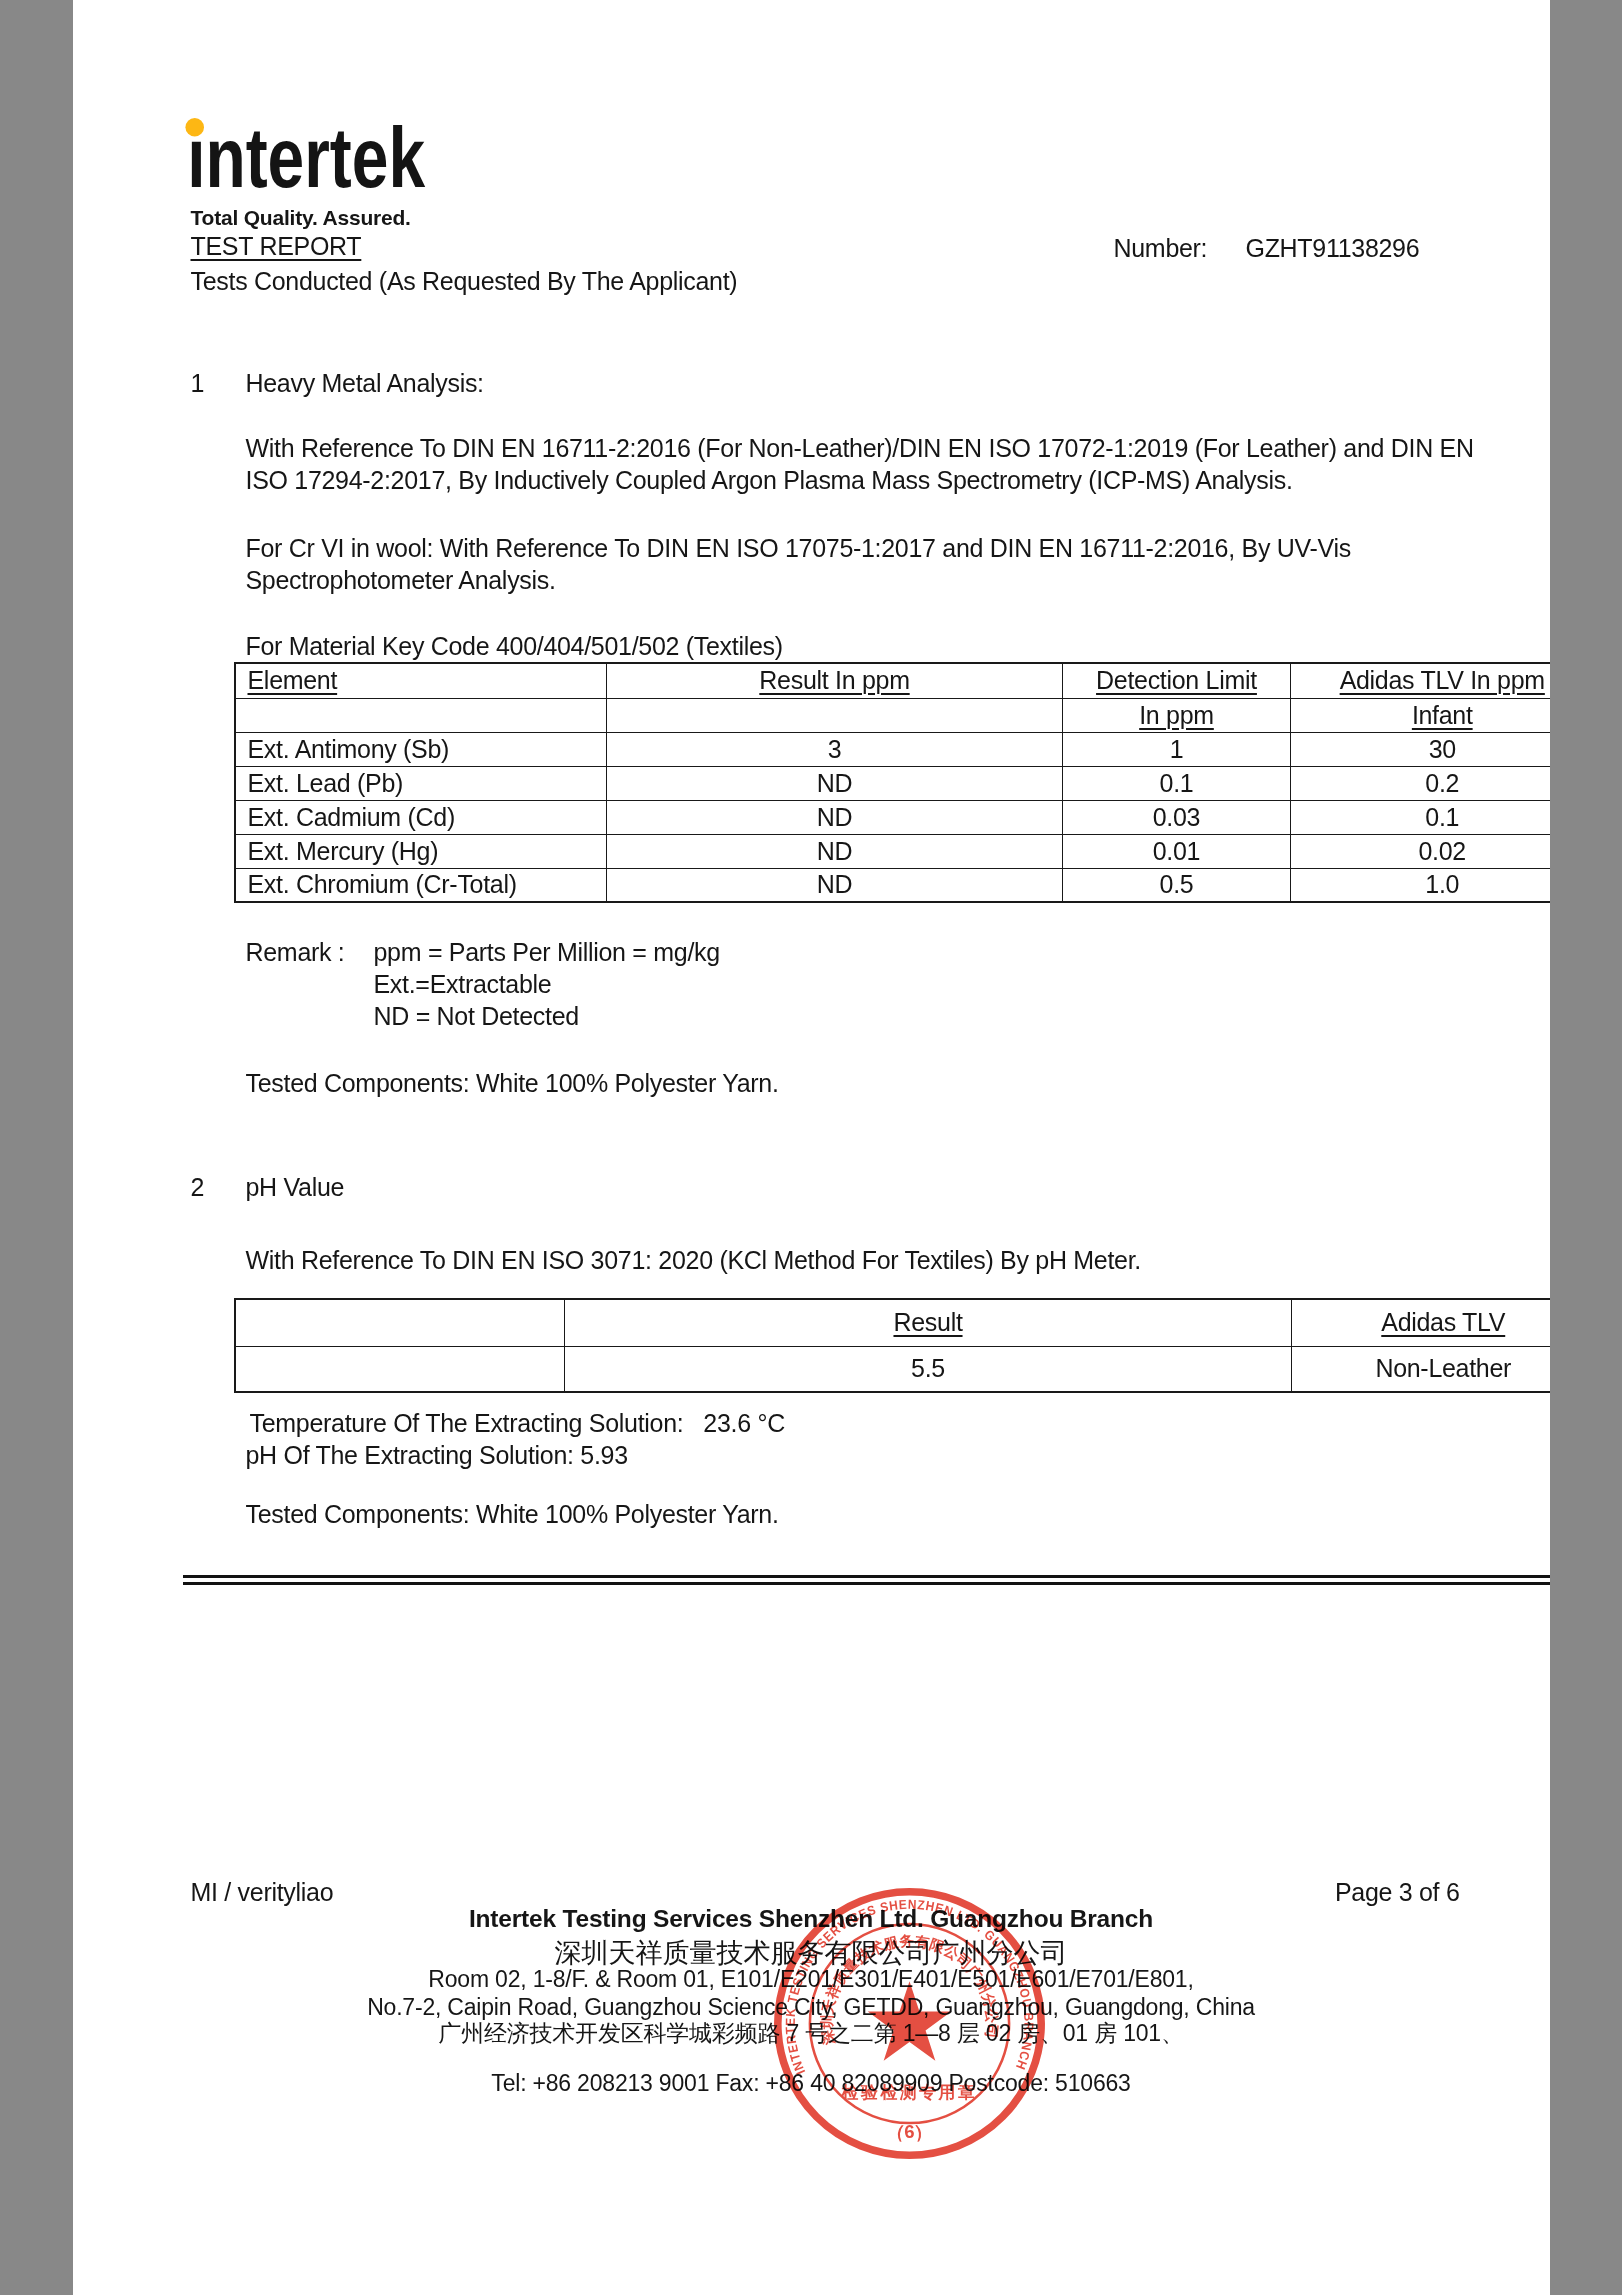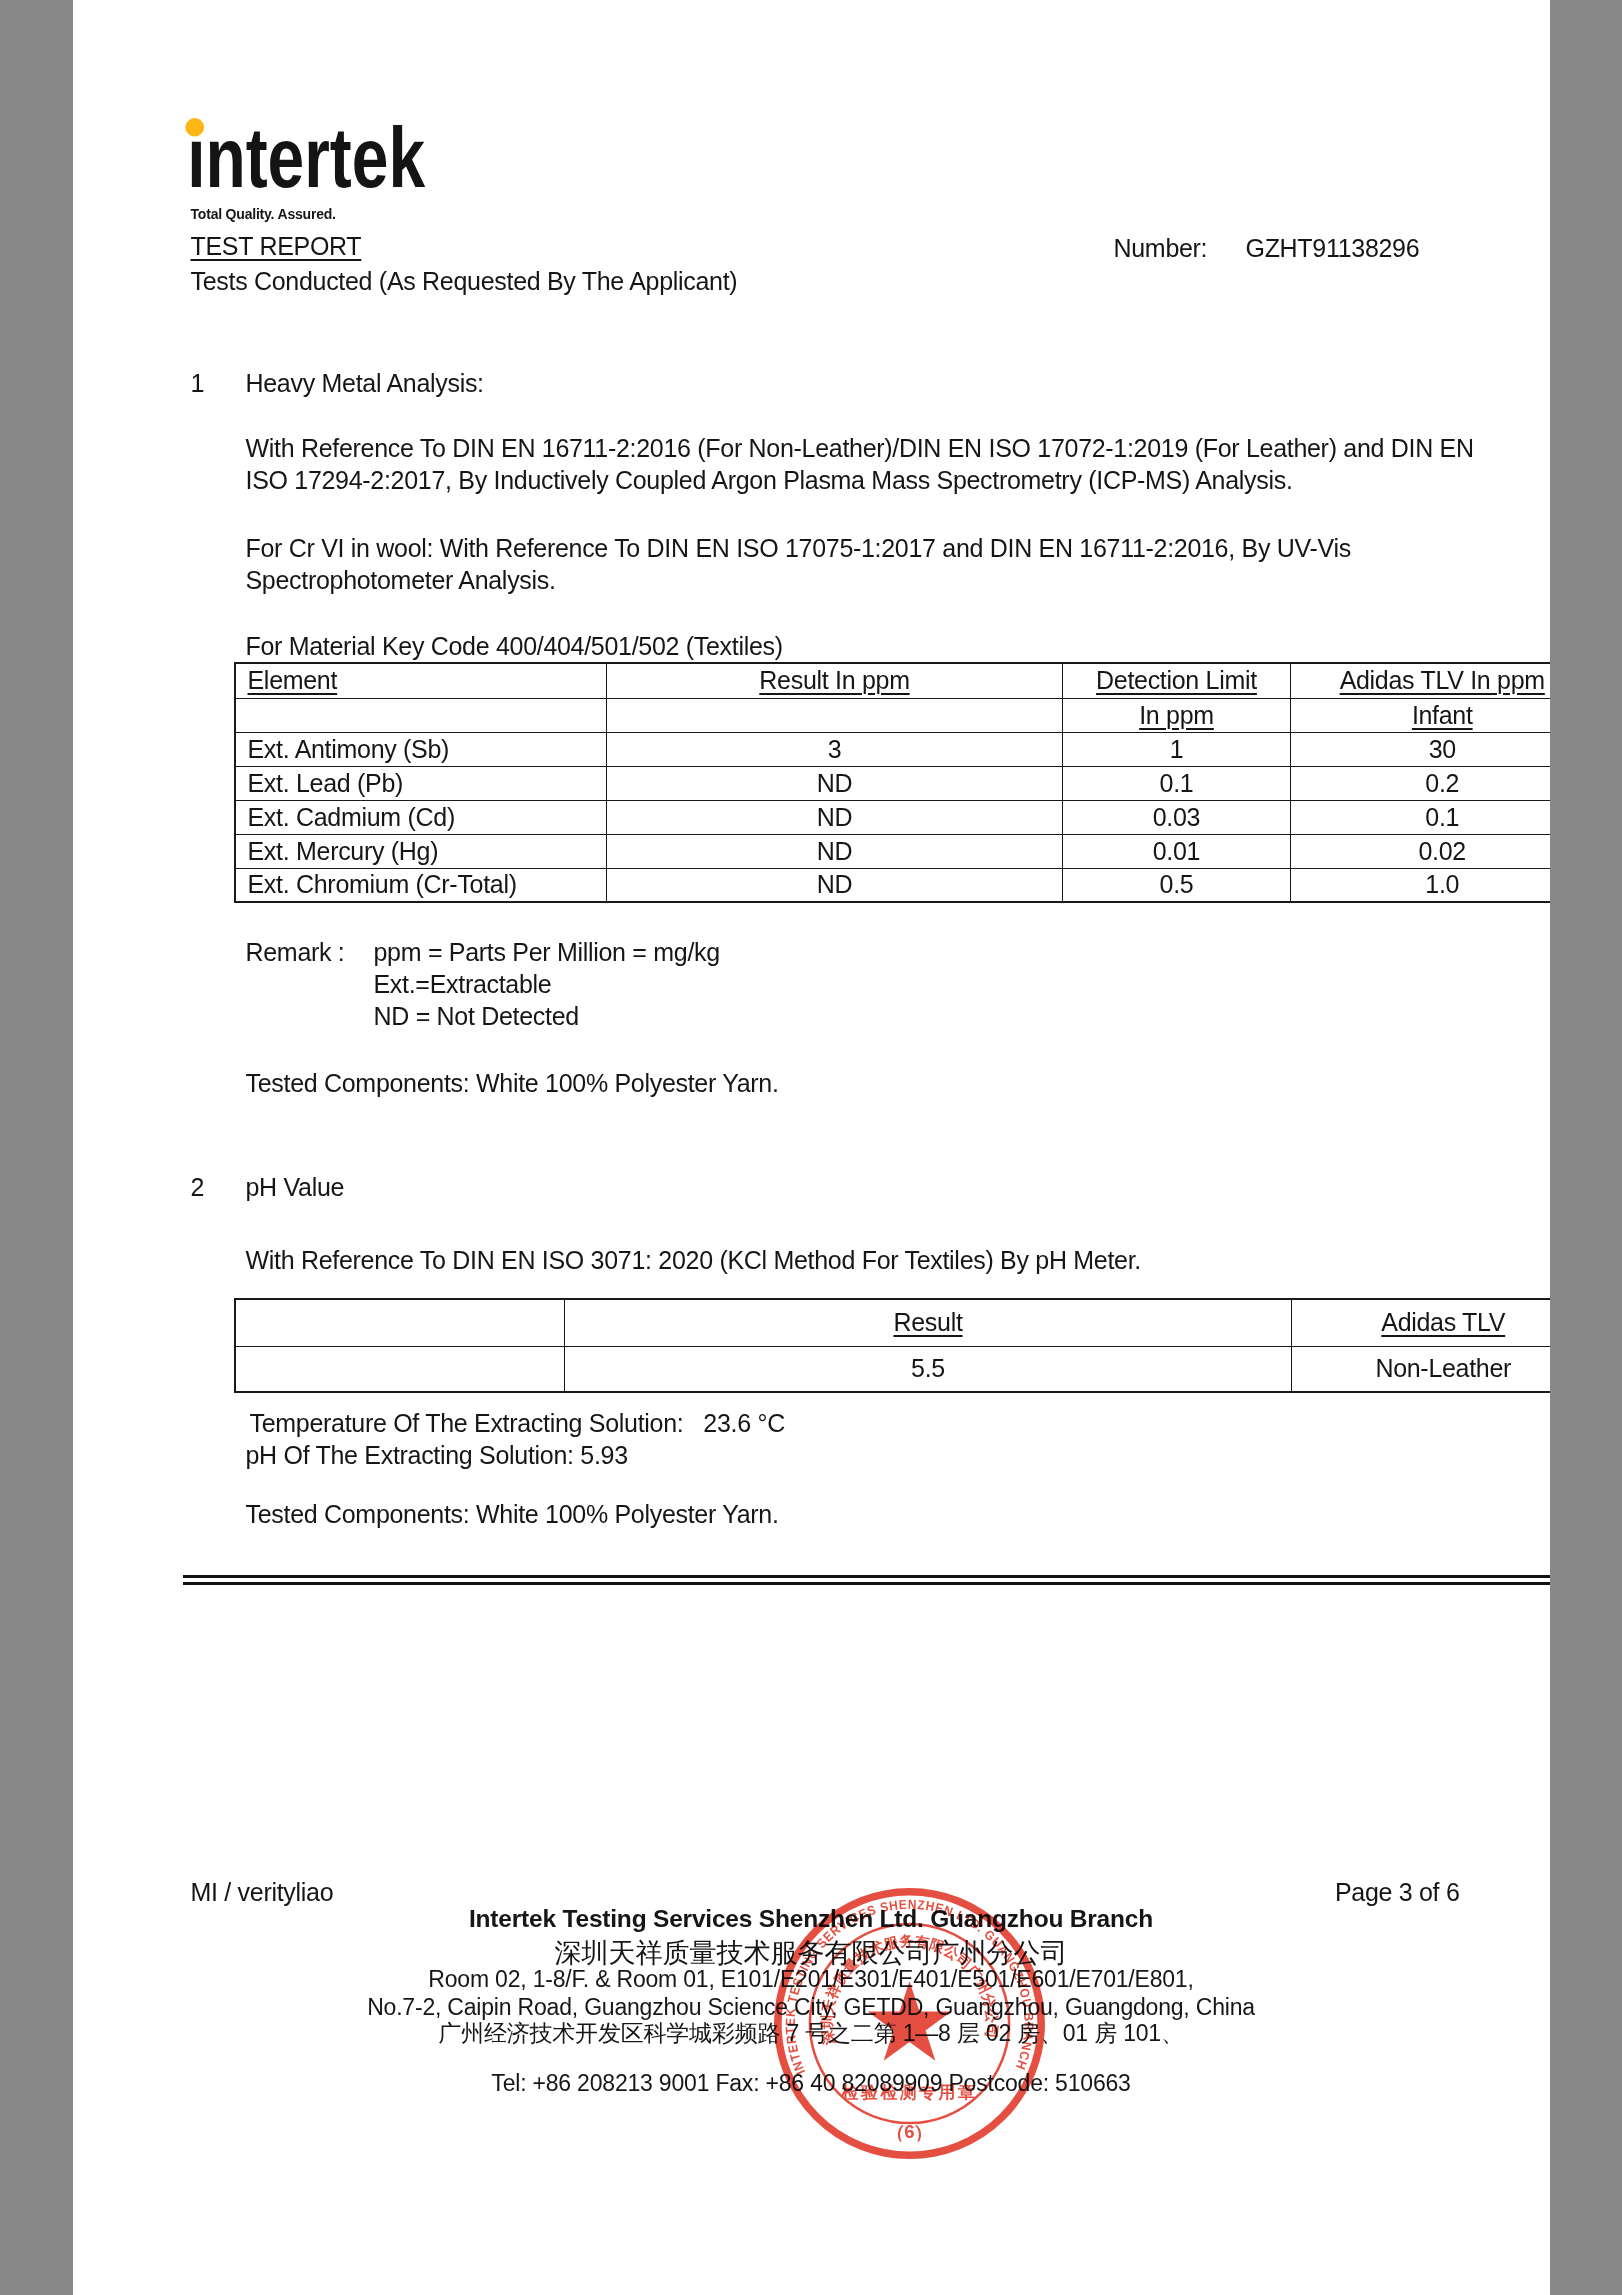--- a/index.html
+++ b/index.html
@@ -8,21 +8,21 @@
     font-family:"Liberation Sans","DejaVu Sans",sans-serif; color:#161616;
     overflow:hidden; margin:0 auto;
   }
   .abs { position:absolute; }
   .body-text { font-size:25px; letter-spacing:-0.3px; line-height:32px; }
   .pre { white-space:pre-wrap; }
   .u { text-decoration:underline; text-decoration-thickness:1.7px; text-underline-offset:4.2px; }
 
   
   .logo-svg { position:absolute; left:112px; top:118px; }
-  .tagline { left:118px; top:206px; font-size:14px; font-weight:bold; letter-spacing:-0.2px; }
+  .tagline { left:118px; top:206px; font-size:21px; font-weight:bold; letter-spacing:-0.2px; }
   .report-title { left:118px; top:232px; font-size:25px; letter-spacing:-0.3px; }
   .subtitle { left:118px; top:265px; }
   .number-label { left:1041px; top:232px; }
   .number-value { left:1173px; top:232px; }
 
   
   .sec-num { left:118px; }
   .sec-title { left:173px; }
   .para { left:173px; width:1352px; }
 

